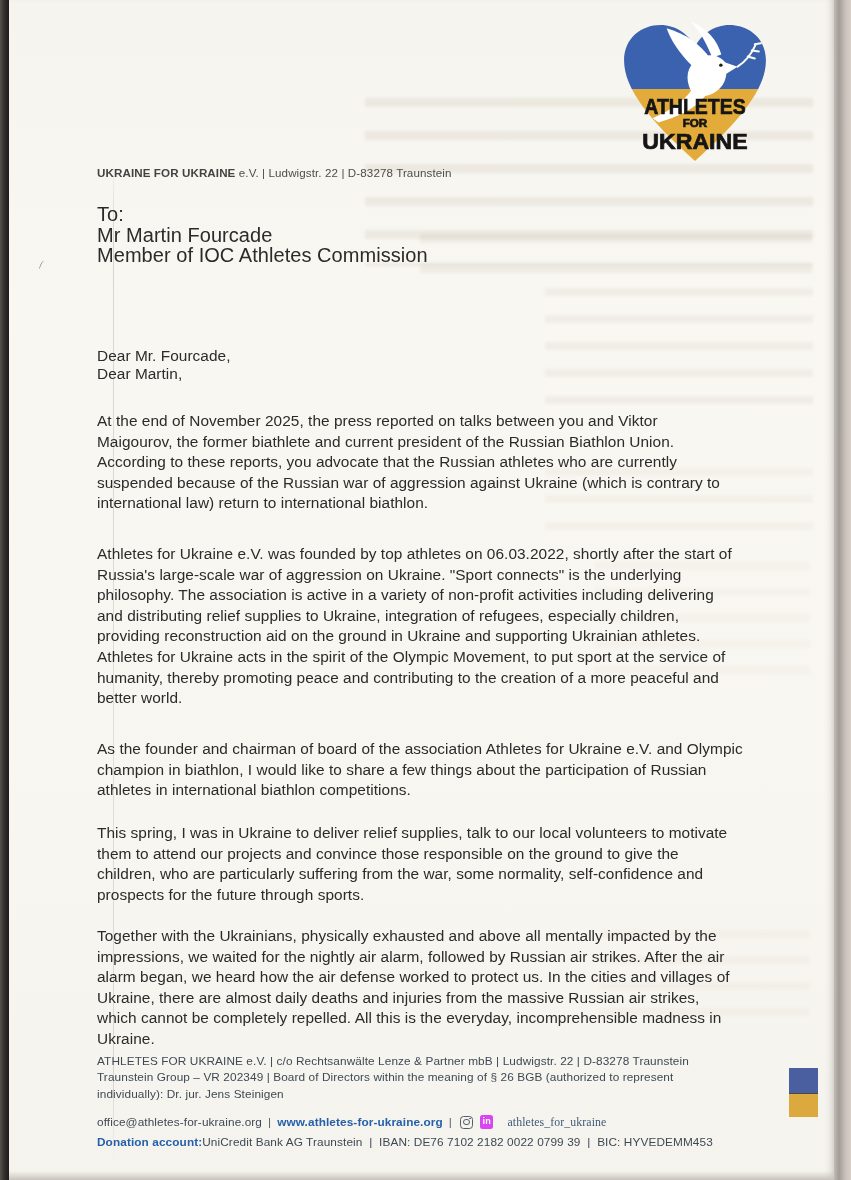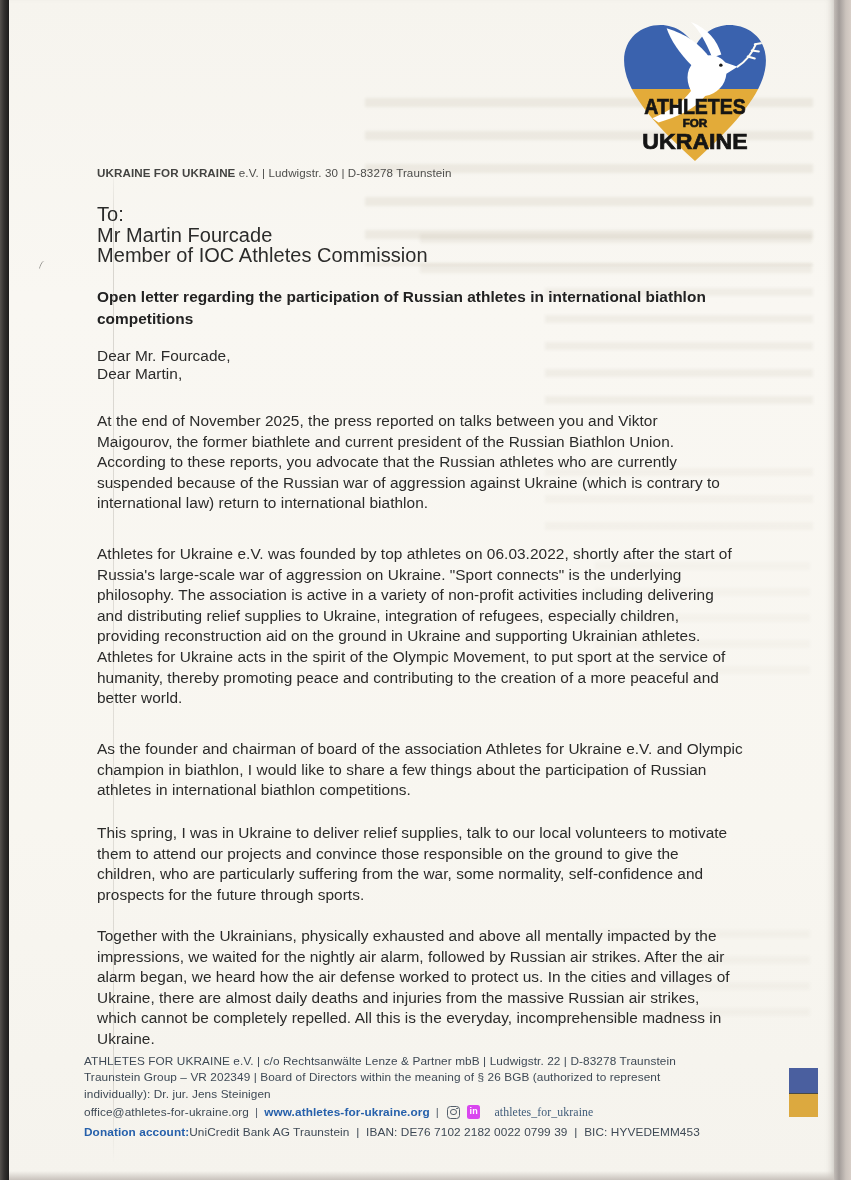--- a/index.html
+++ b/index.html
@@ -62,25 +62,25 @@
     position:absolute;left:97px;width:705px;
     font-size:15.4px;line-height:20.6px;color:#2b2b2a;
     white-space:pre-line;letter-spacing:.05px;
   }
   .recipient{top:204px;font-size:20px;}
   .subject{top:286px;font-weight:bold;line-height:22px;color:#222;}
   .salutation{top:347px;line-height:18px;}
   .p1{top:411px;} .p2{top:544px;} .p3{top:739px;} .p4{top:823px;} .p5{top:926px;}
   
   .footer{
-    position:absolute;left:84px;top:1053px;width:712px;
+    position:absolute;left:97px;top:1053px;width:712px;
     font-size:11.8px;line-height:16.3px;color:#3e4955;letter-spacing:.1px;
   }
   .footer .legal{white-space:pre-line;}
-  .contact-row{display:flex;align-items:center;margin-top:2px;white-space:pre;}
+  .contact-row{display:flex;align-items:center;margin-top:12px;white-space:pre;}
   .contact-row .sep{margin:0 6px;color:#5a6470;}
   .blue-bold{color:#2660ab;font-weight:bold;}
   .handle{margin-left:14px;color:#3f5b79;font-family:Liberation Serif, serif;}
   .ig-icon{
     display:inline-block;width:11px;height:11px;margin-left:2px;
     border:1.4px solid #535e6a;border-radius:3.5px;position:relative;
   }
   .ig-icon::before{
     content:"";position:absolute;left:2.4px;top:2.4px;width:4.4px;height:4.4px;
     border:1.2px solid #535e6a;border-radius:50%;
@@ -144,28 +144,26 @@
         <path d="M139,28 l6,-1"></path>
       </g>
     </g>
     <g font-weight="bold" fill="#151515" stroke="#151515" stroke-width="0.7" text-anchor="middle">
       <text x="80" y="97" font-size="22" textLength="100" lengthAdjust="spacingAndGlyphs">ATHLETES</text>
       <text x="80" y="110" font-size="11.5">FOR</text>
       <text x="80" y="131" font-size="22" textLength="104" lengthAdjust="spacingAndGlyphs">UKRAINE</text>
     </g>
   </svg>
 
-  <div class="sender"><span class="org">UKRAINE FOR UKRAINE</span><span> e.V. | Ludwigstr. 30 | D-83278 Traunstein</span></div>
+  <div class="sender"><span class="org">UKRAINE FOR UKRAINE</span><span> e.V. | Ludwigstr. 22 | D-83278 Traunstein</span></div>
 
   <div class="block recipient">To:
 Mr Martin Fourcade
 Member of IOC Athletes Commission</div>
 
-  <div class="block subject">Open letter regarding the participation of Russian athletes in international biathlon
-competitions</div>
 
   <div class="block salutation">Dear Mr. Fourcade,
 Dear Martin,</div>
 
   <div class="block p1">At the end of November 2025, the press reported on talks between you and Viktor
 Maigourov, the former biathlete and current president of the Russian Biathlon Union.
 According to these reports, you advocate that the Russian athletes who are currently
 suspended because of the Russian war of aggression against Ukraine (which is contrary to
 international law) return to international biathlon.</div>
   <div class="block p2">Athletes for Ukraine e.V. was founded by top athletes on 06.03.2022, shortly after the start of

